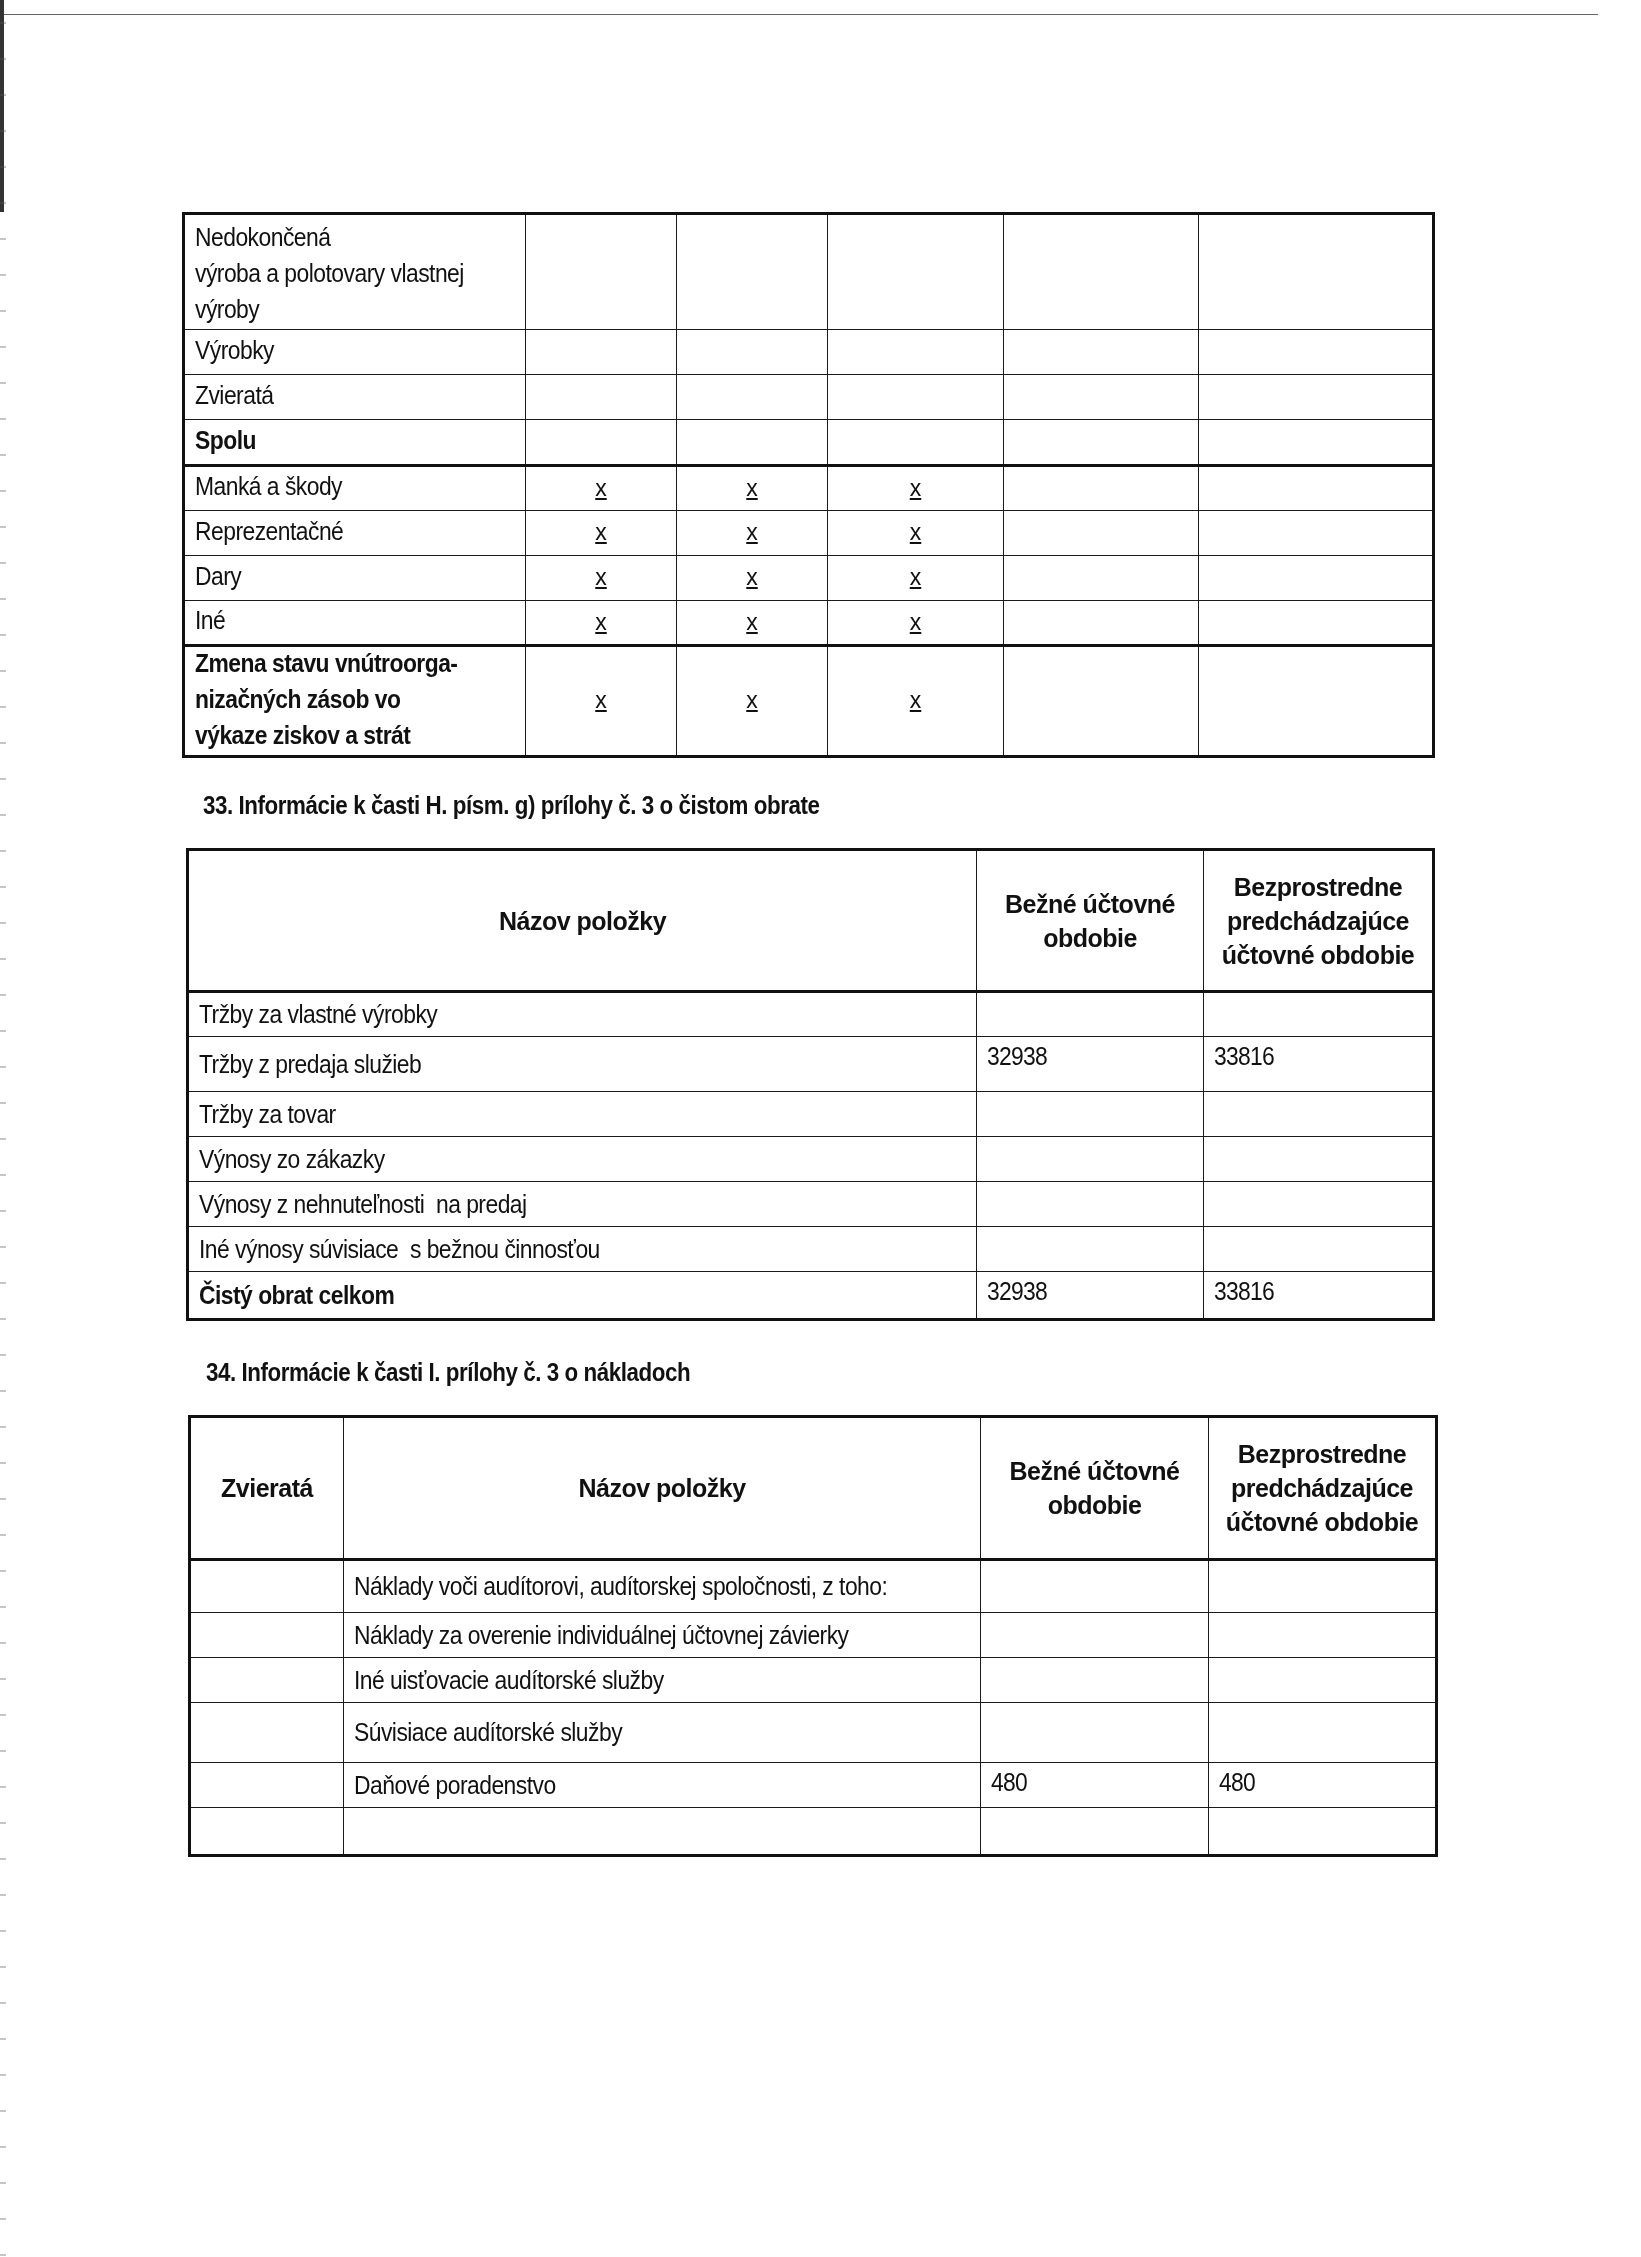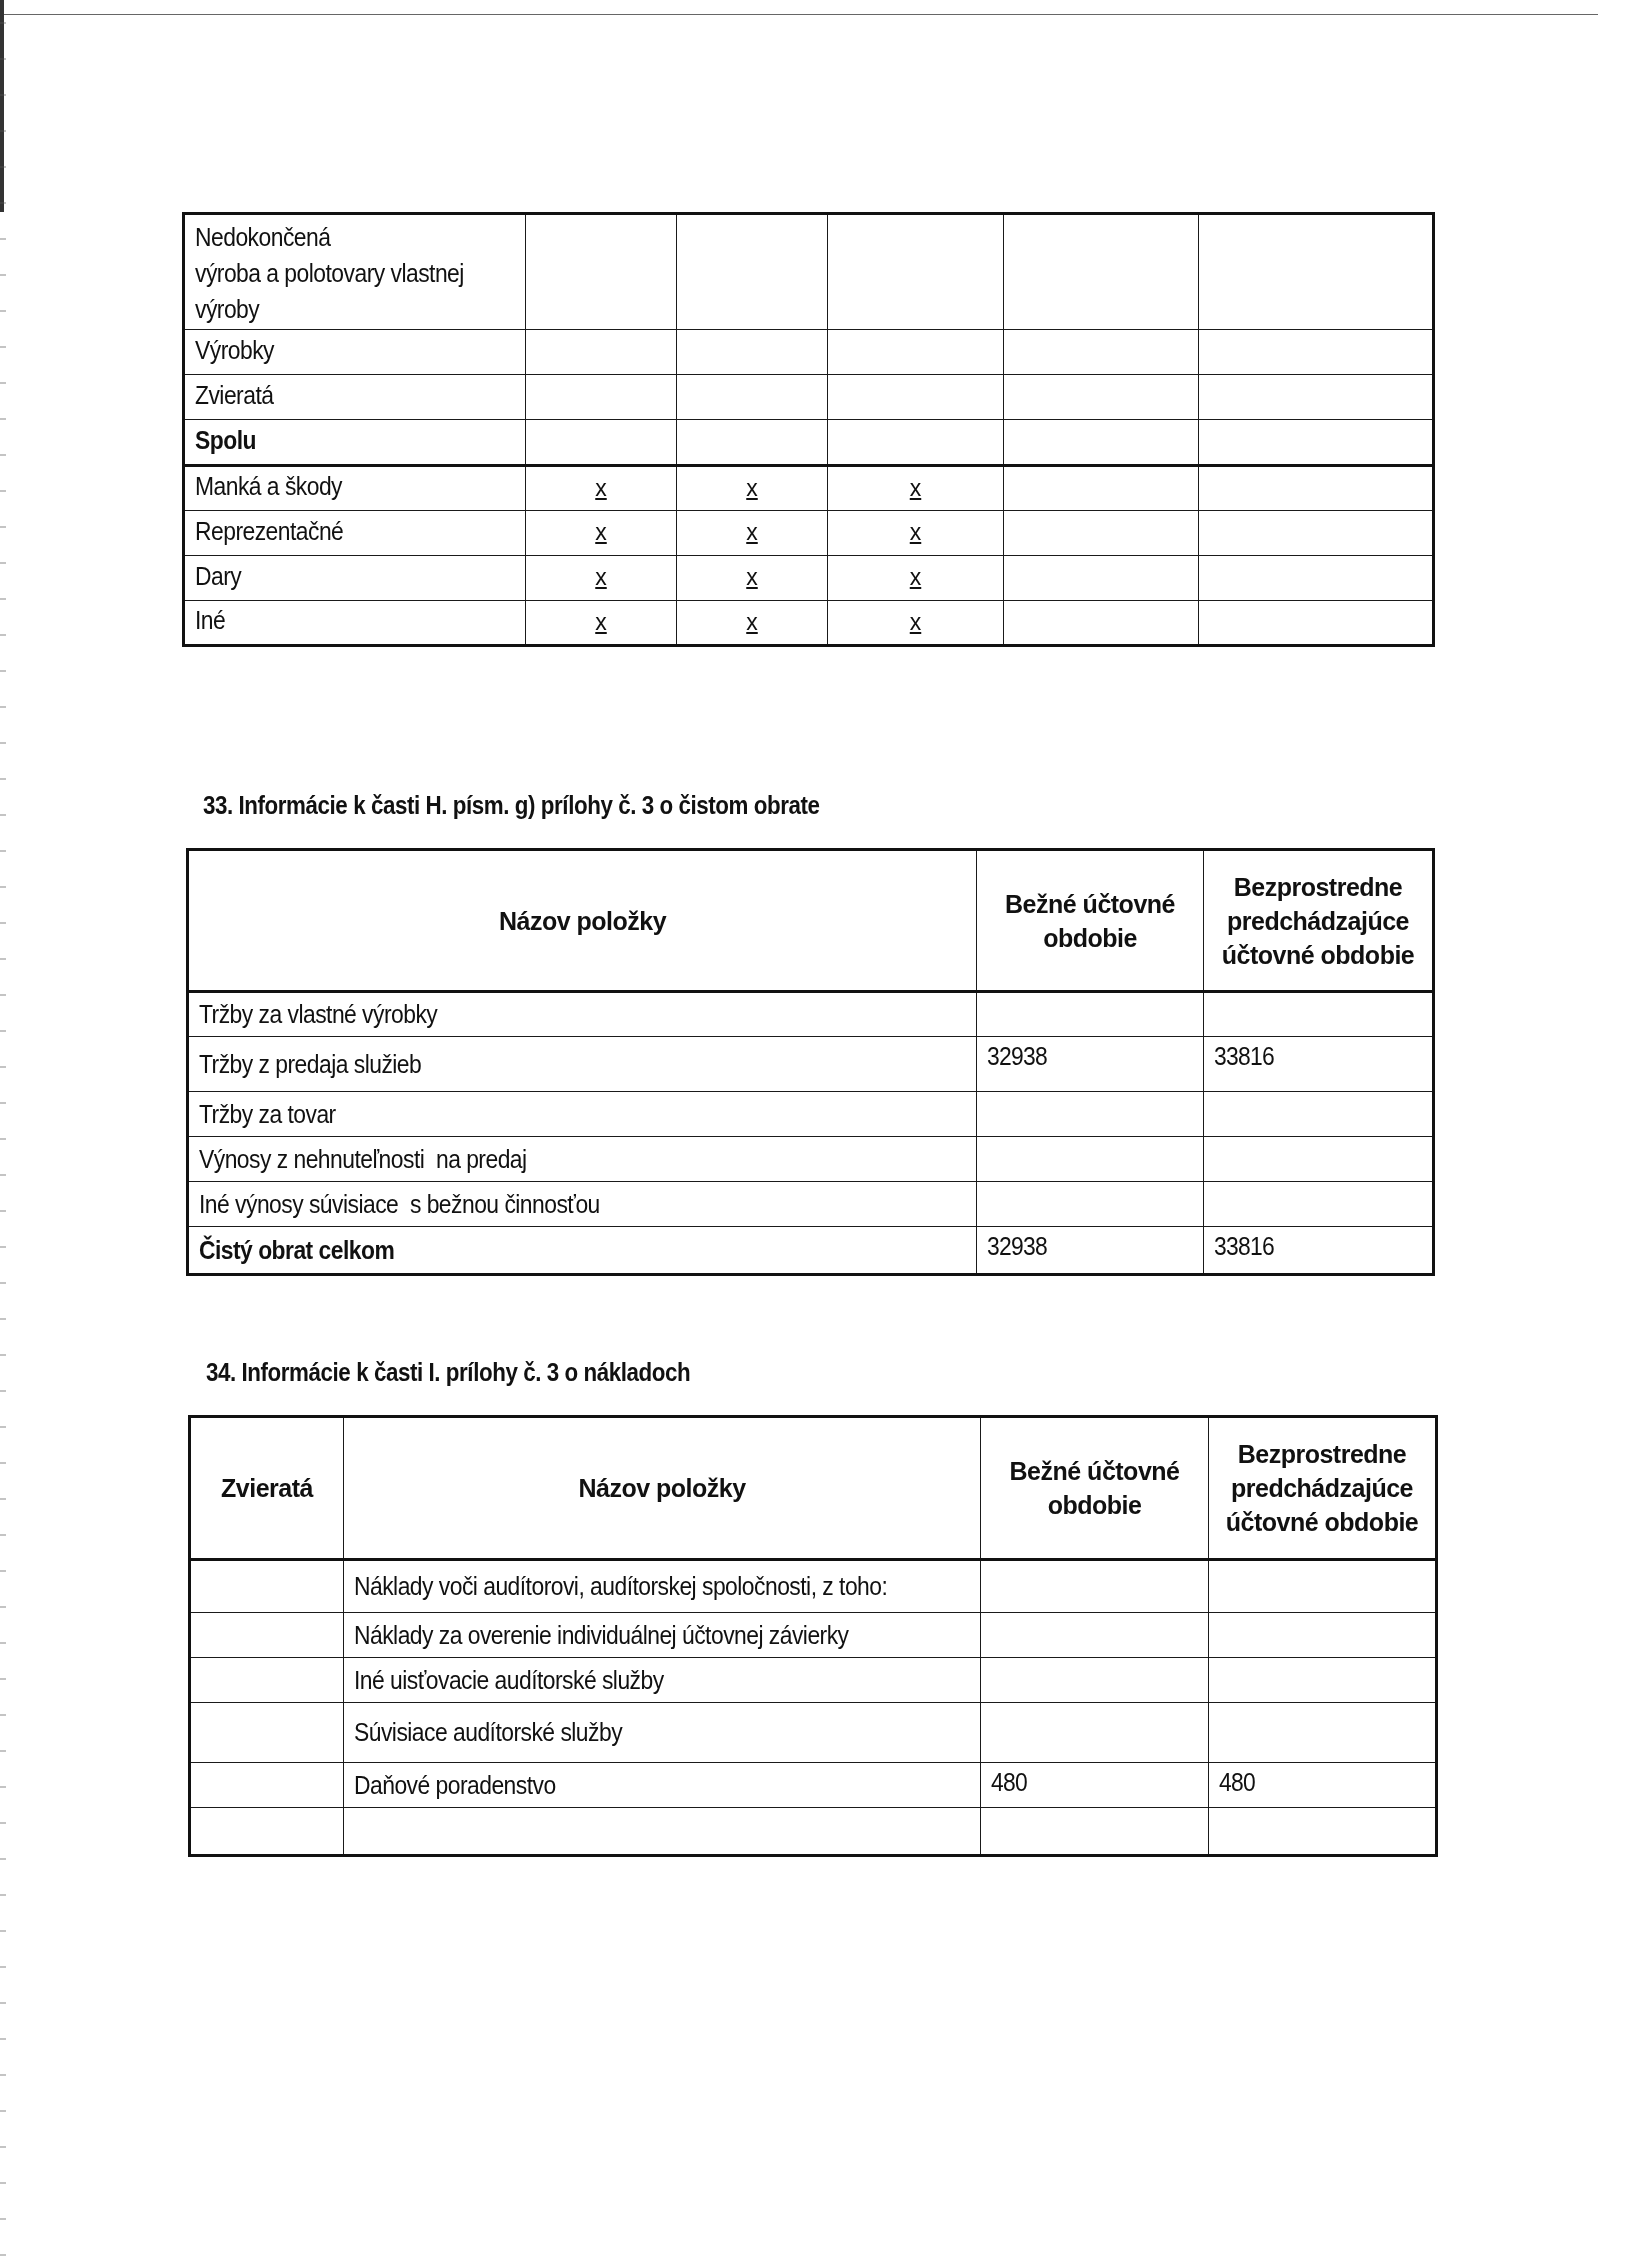--- a/index.html
+++ b/index.html
@@ -107,20 +107,32 @@
         <td></td>
   </tr>
   <tr style="height:45px">
     <td class="label"><span class="txt">Iné</span></td>
     <td class="x">x</td>
     <td class="x">x</td>
     <td class="x">x</td>
     <td></td>
         <td></td>
   </tr>
+  <tr class="thick-top" style="height:106px">
+    <td class="label" style="line-height:33px;">
+      <span class="txt bold">Zmena stavu vnútroorga-</span><br>
+      <span class="txt bold">nizačných zásob vo</span><br>
+      <span class="txt bold">výkaze ziskov a strát</span>
+    </td>
+    <td class="x">x</td>
+    <td class="x">x</td>
+    <td class="x">x</td>
+    <td></td>
+        <td></td>
+  </tr>
 </tbody>
   </table>
 
 <div class="section-title" style="left:203px; top:790px;">33. Informácie k časti H. písm. g)  prílohy č. 3 o čistom obrate</div>
 
 <table id="t2">
   <colgroup>
       <col style="width:789px">
       <col style="width:227px">
       <col style="width:230px">
@@ -143,20 +155,25 @@
     <td><span class="num"></span></td>
     <td><span class="num"></span></td>
   </tr>
   <tr style="height:55px">
     <td><span class="txt">Tržby z predaja služieb</span></td>
     <td style="vertical-align:top; padding-top:3.9px;"><span class="num">32938</span></td>
     <td style="vertical-align:top; padding-top:3.9px;"><span class="num">33816</span></td>
   </tr>
   <tr style="height:45px">
     <td><span class="txt">Tržby za tovar</span></td>
+    <td><span class="num"></span></td>
+    <td><span class="num"></span></td>
+  </tr>
+  <tr style="height:45px">
+    <td><span class="txt">Výnosy zo zákazky</span></td>
     <td><span class="num"></span></td>
     <td><span class="num"></span></td>
   </tr>
   <tr style="height:45px">
     <td><span class="txt" style="white-space:pre;">Výnosy z nehnuteľnosti  na predaj</span></td>
     <td><span class="num"></span></td>
     <td><span class="num"></span></td>
   </tr>
   <tr style="height:45px">
     <td><span class="txt" style="white-space:pre;">Iné výnosy súvisiace  s bežnou činnosťou</span></td>

